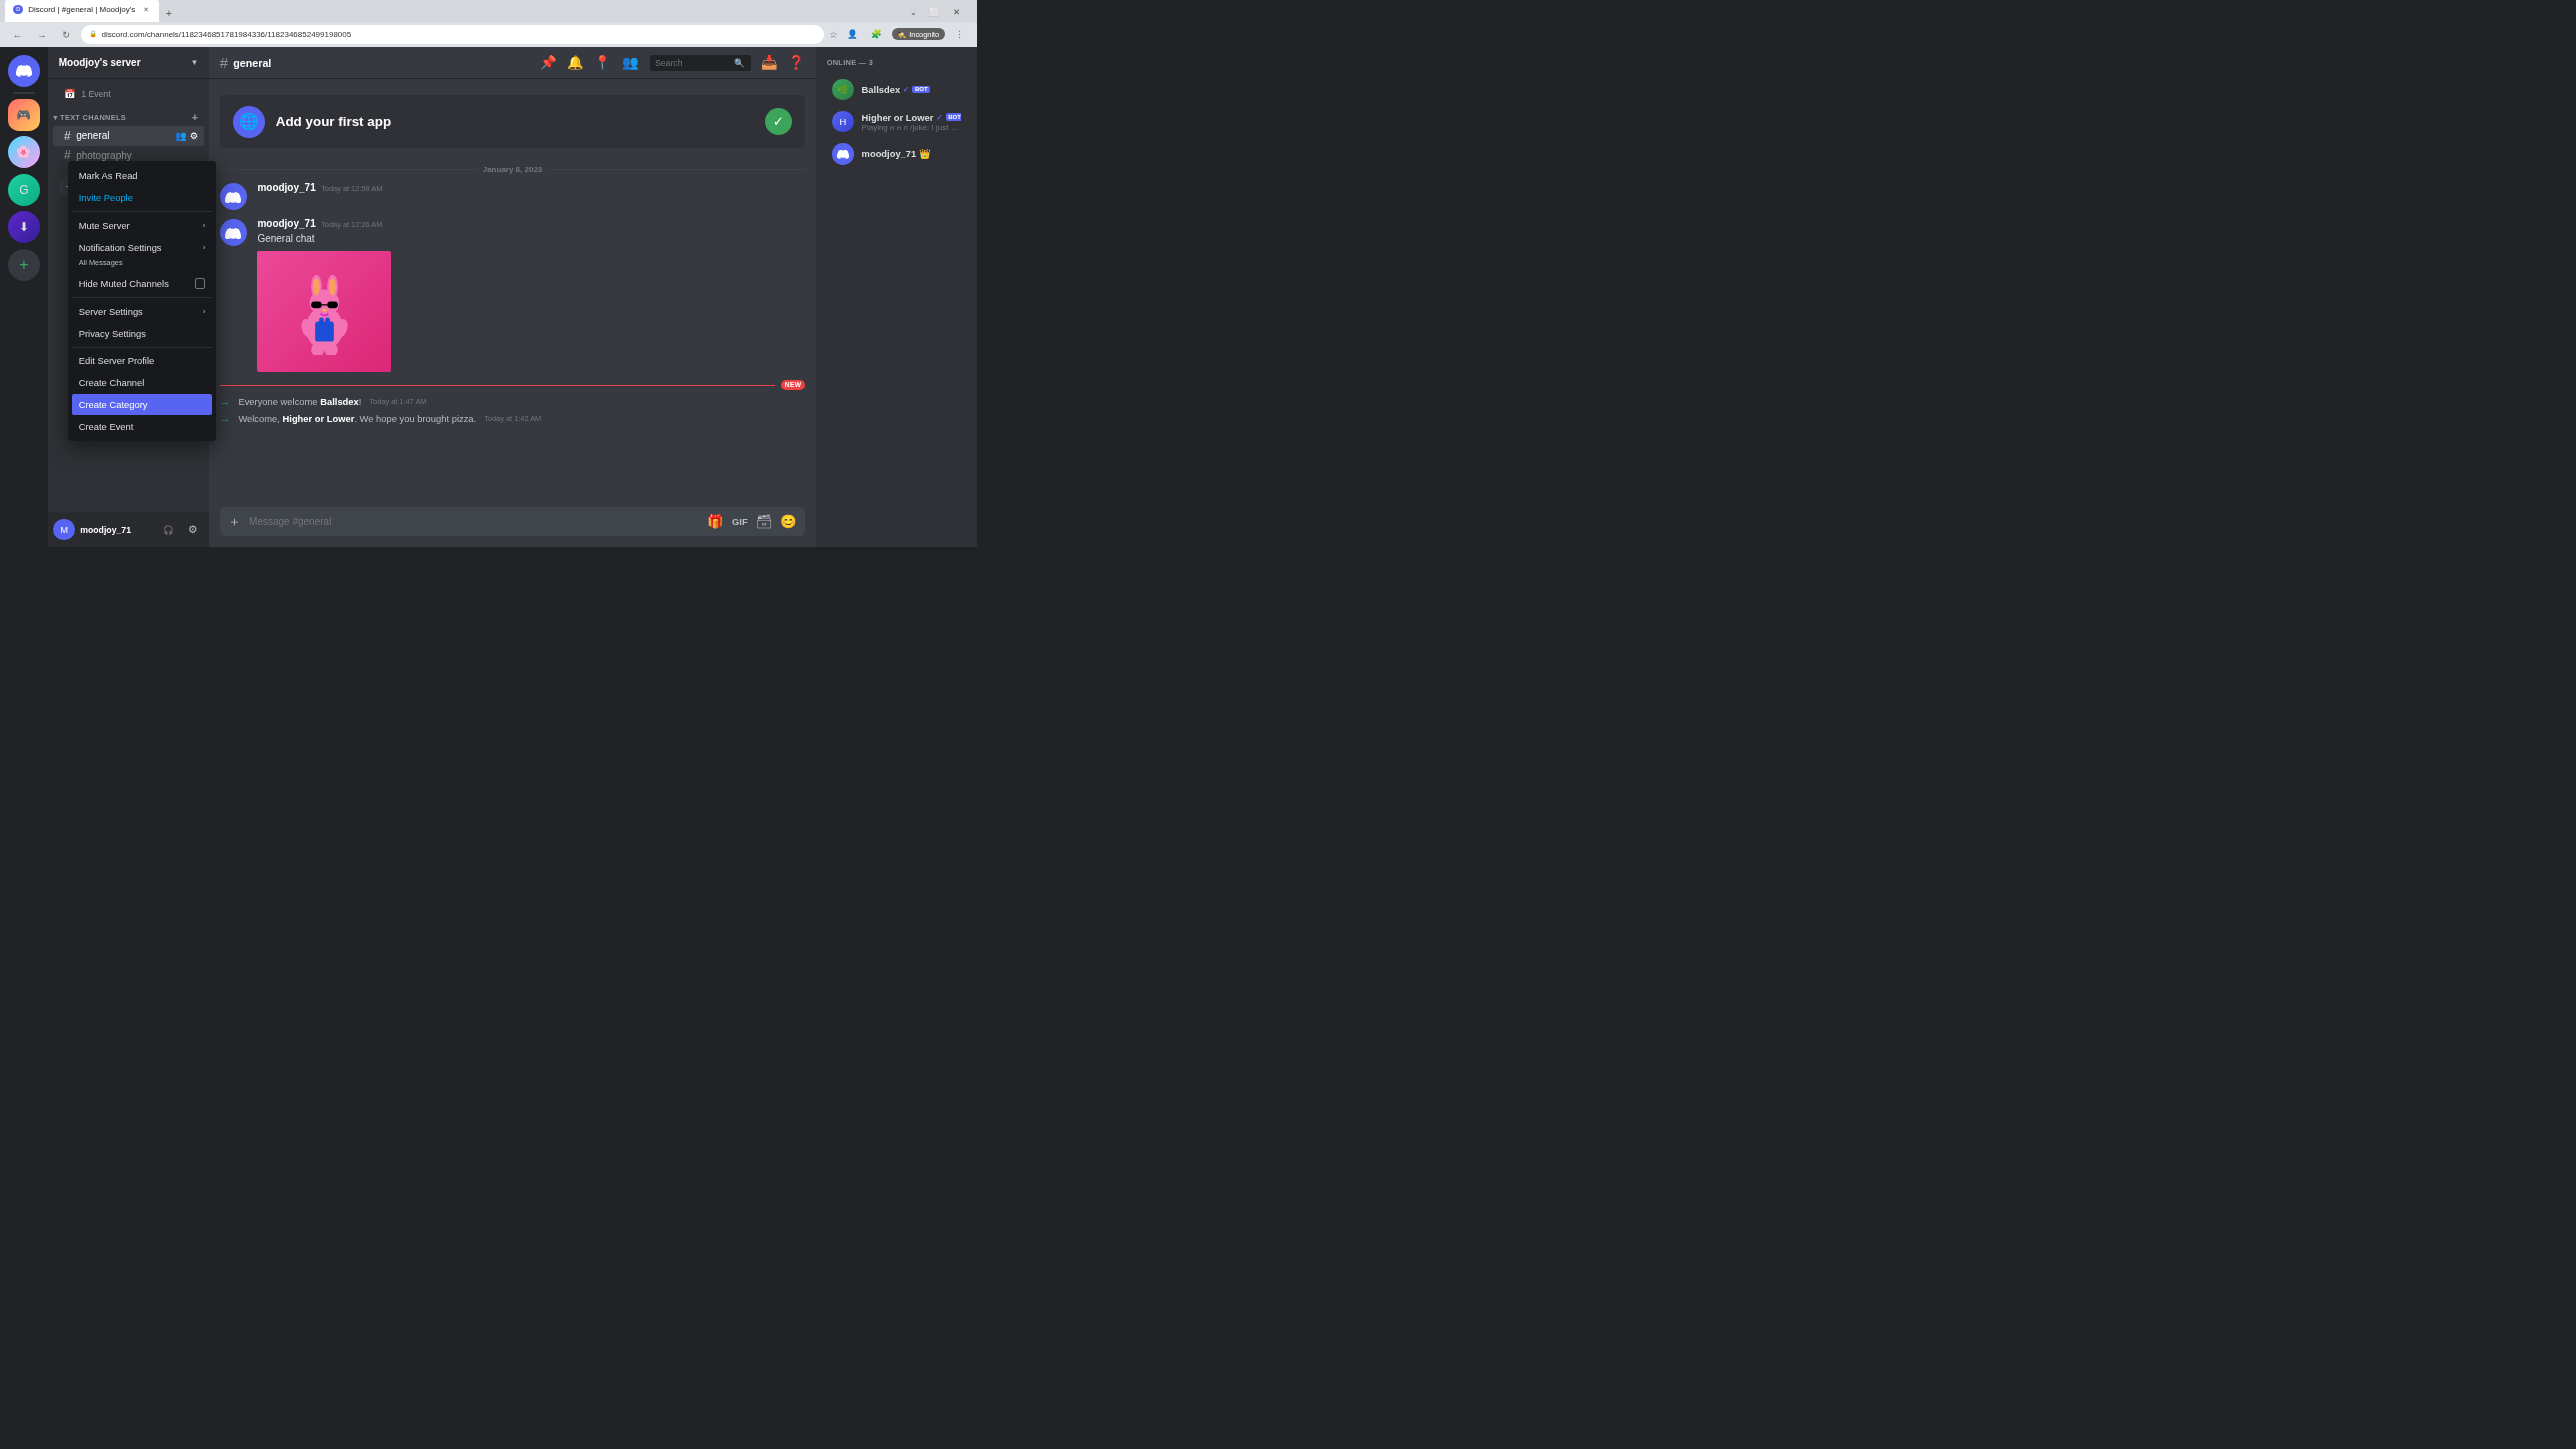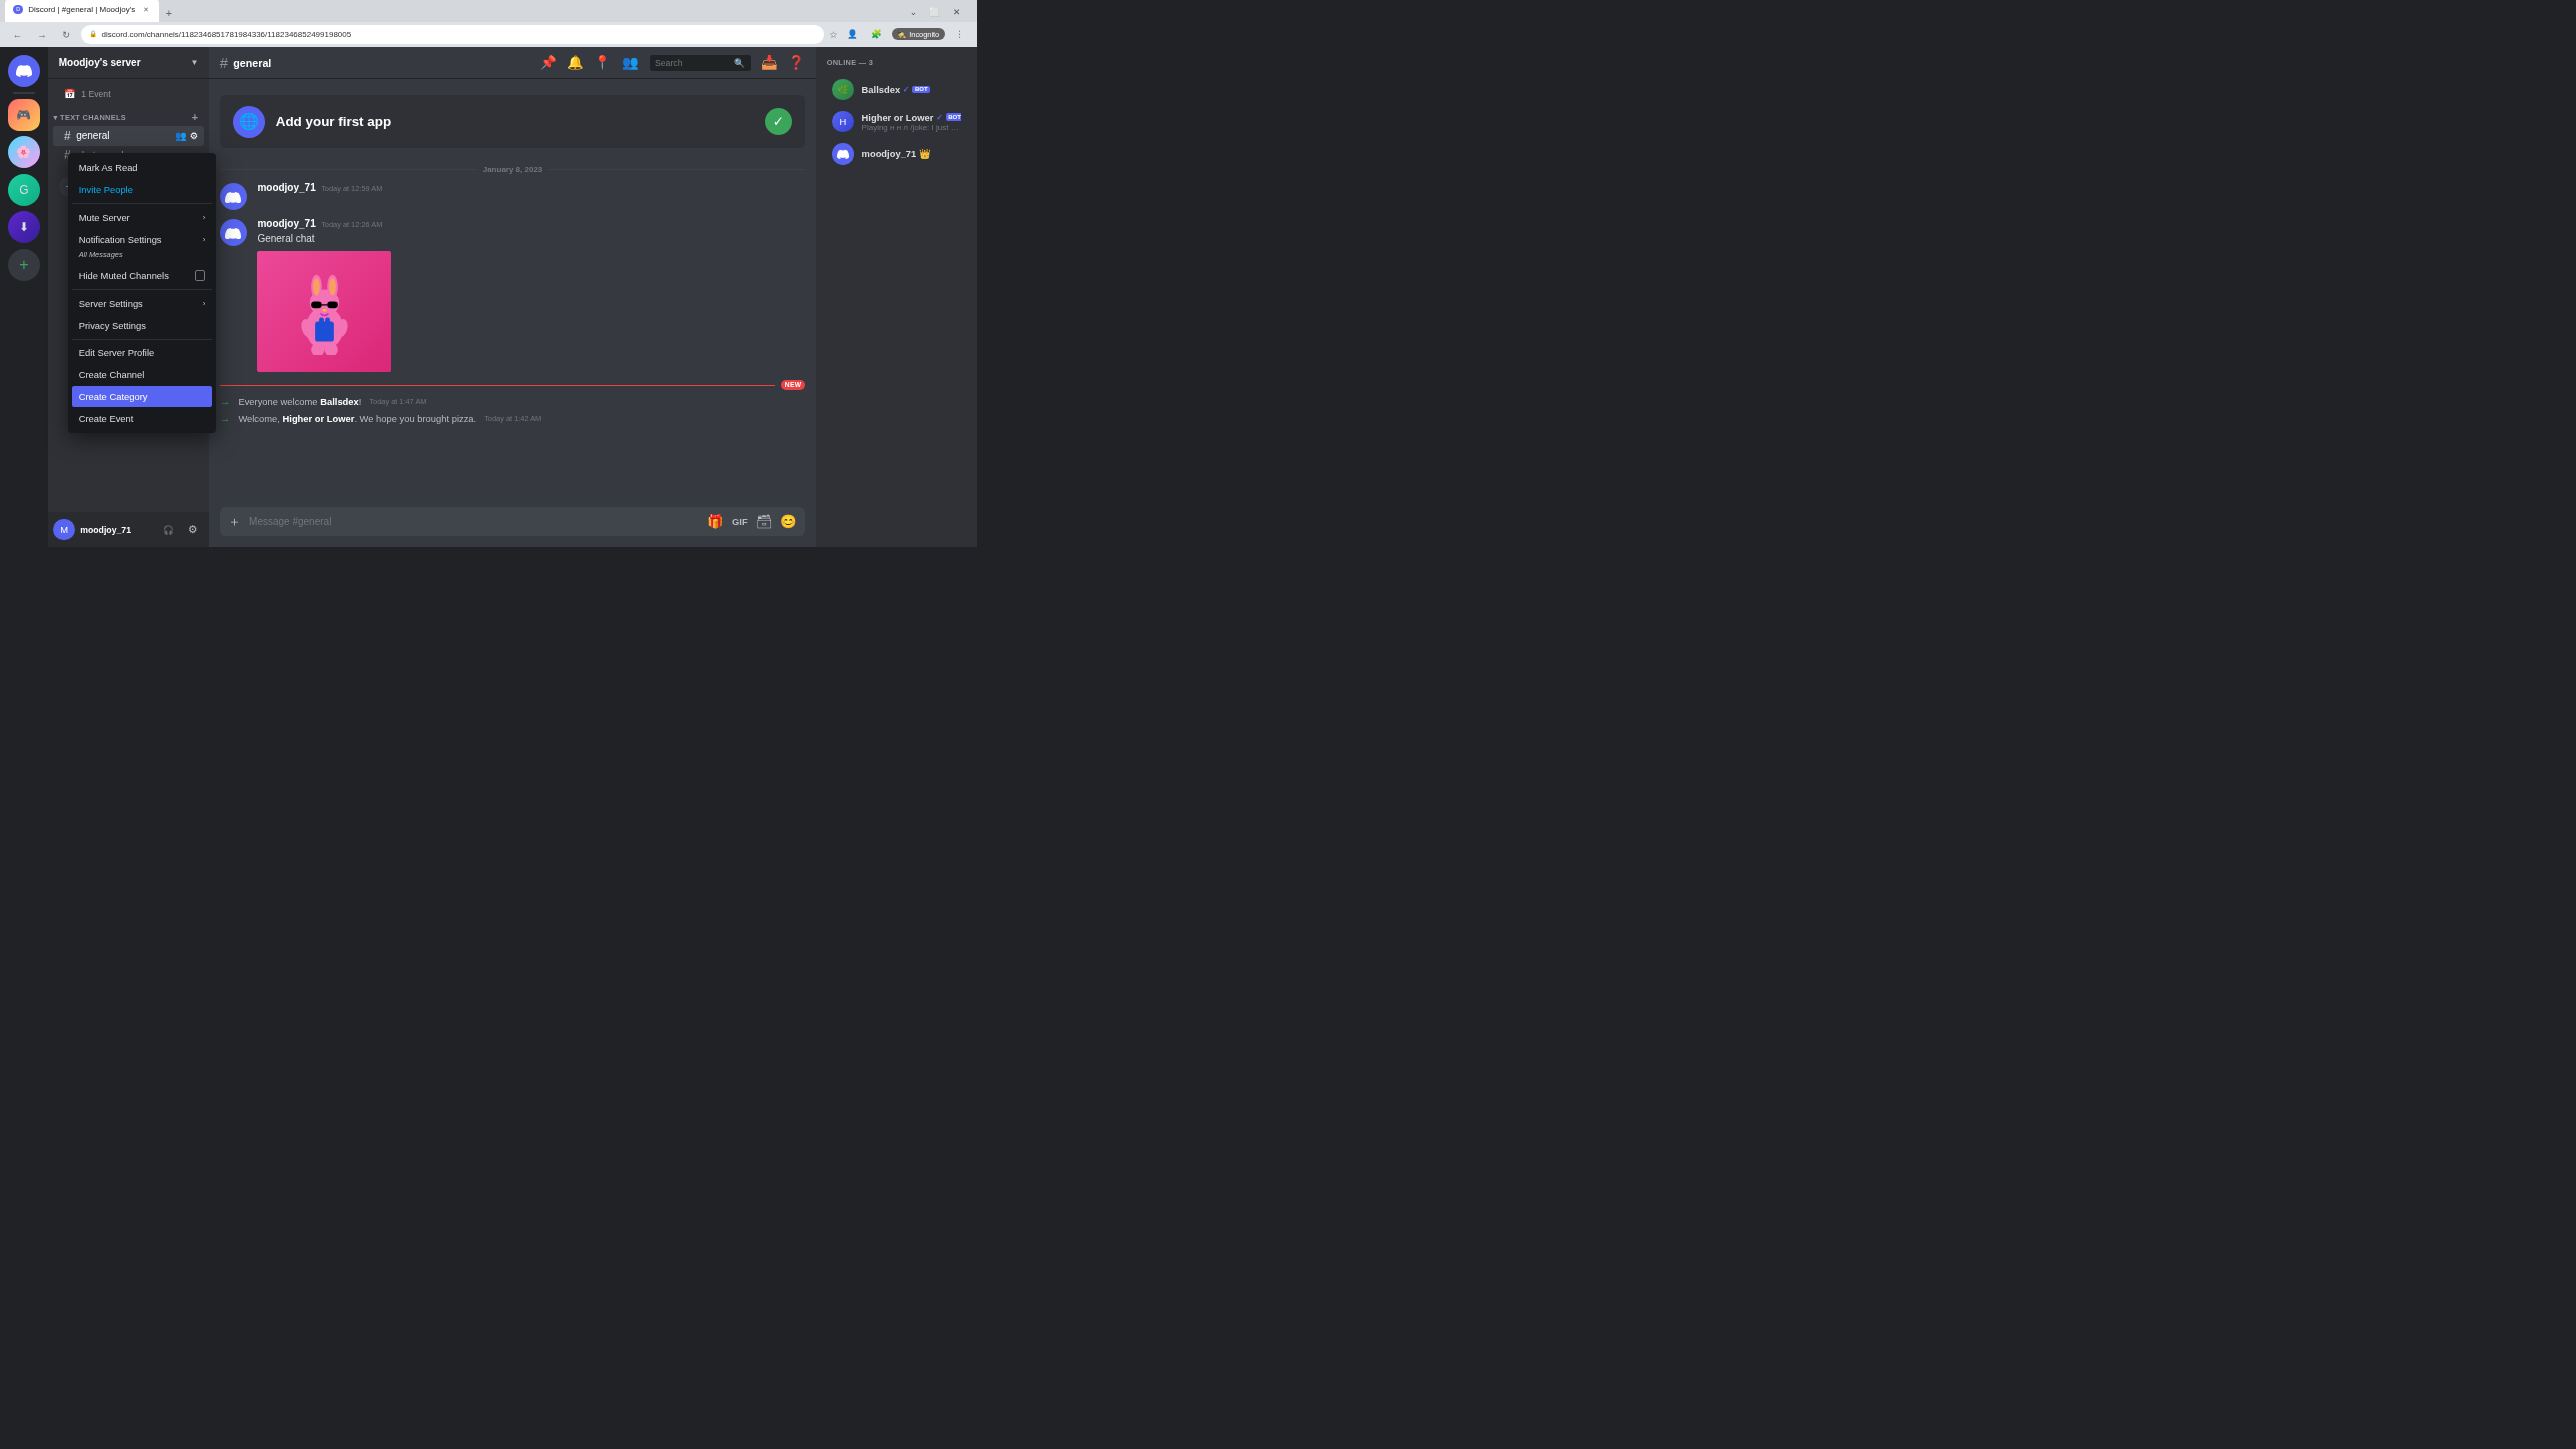--- a/index.html
+++ b/index.html
@@ -275,21 +275,21 @@
       justify-content: center;
       cursor: pointer;
       color: #b9bbbe;
       font-size: 10.7px;
     }
 
     
     .context-menu {
       position: absolute;
       left: 20px;
-      top: 106px;
+      top: 114px;
       width: 148px;
       background: #18191c;
       border-radius: 4px;
       padding: 4px;
       z-index: 100;
       box-shadow: 0 5.4px 21.5px rgba(0,0,0,0.5);
     }
     .context-item {
       display: flex;
       align-items: center;
@@ -727,21 +727,21 @@
       <div class="context-separator"></div>
       <div class="context-item">
         <span class="item-label">Mute Server</span>
         <span class="item-chevron">›</span>
       </div>
       <div class="context-item" style="flex-direction:column; align-items:flex-start;">
         <div style="display:flex;width:100%;align-items:center;">
           <span class="item-label">Notification Settings</span>
           <span class="item-chevron">›</span>
         </div>
-        <span style="font-size:7.4px;color:#b9bbbe;font-style:italic;">All Messages</span>
+        <span style="font-size:7.4px;color:#b9bbbe;">All Messages</span>
       </div>
       <div class="context-item">
         <span class="item-label">Hide Muted Channels</span>
         <div class="context-checkbox"></div>
       </div>
       <div class="context-separator"></div>
       <div class="context-item">
         <span class="item-label">Server Settings</span>
         <span class="item-chevron">›</span>
       </div>

